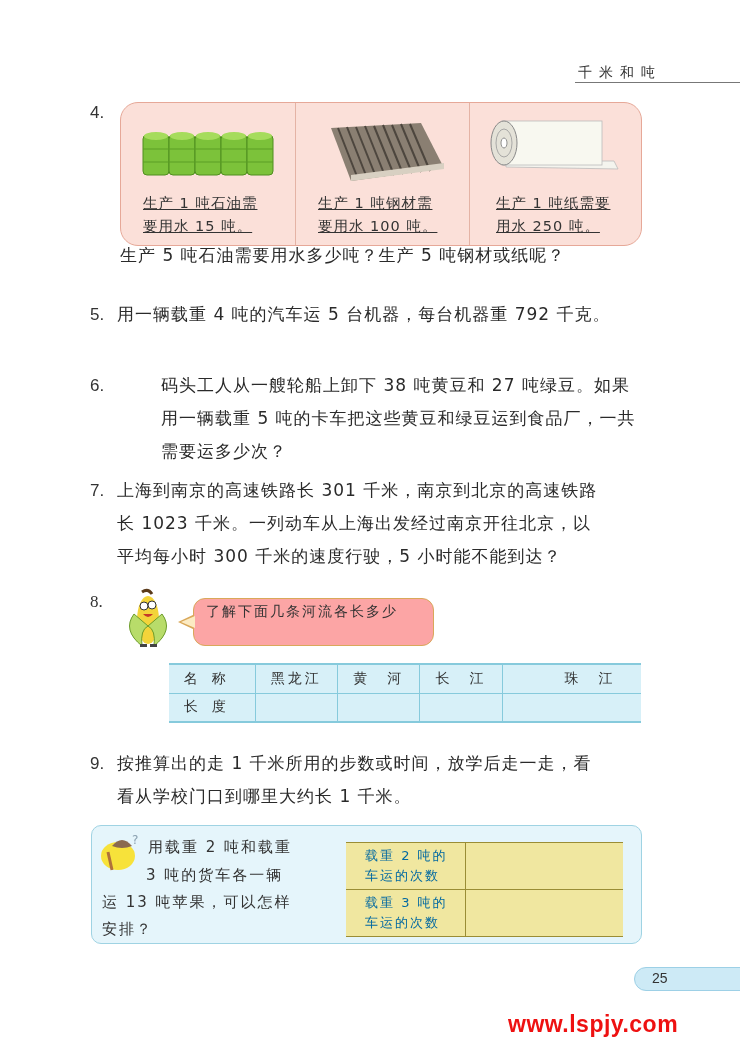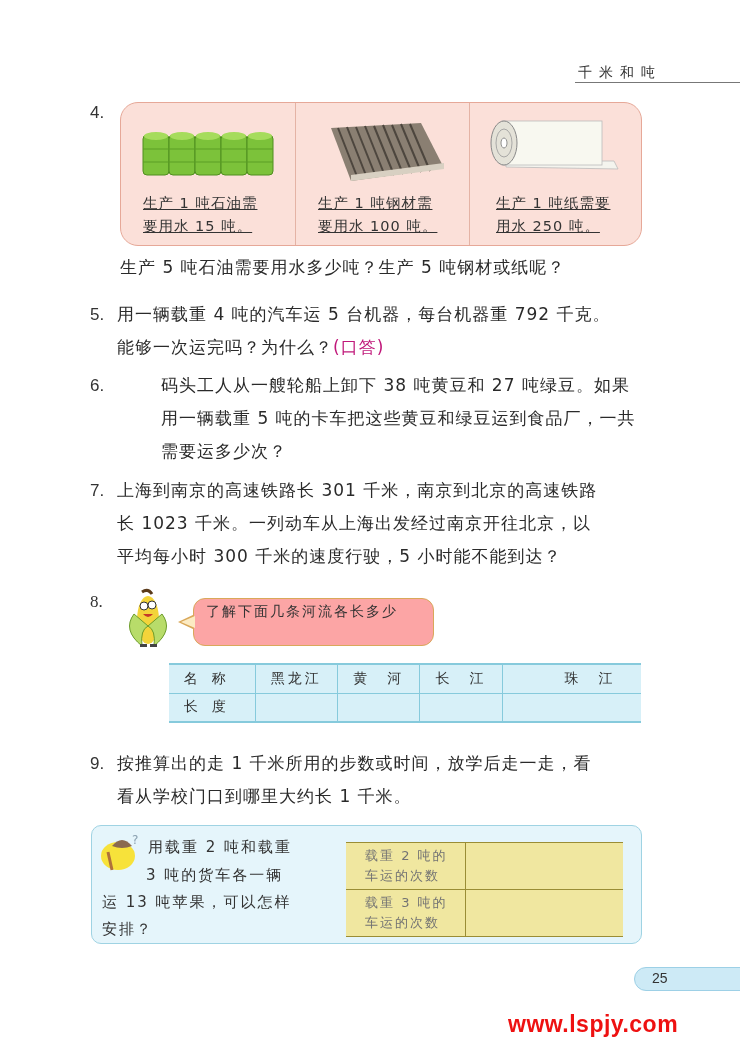--- a/index.html
+++ b/index.html
@@ -15,21 +15,21 @@
   }
   .qnum { position: absolute; font-size: 17px; color: #333; font-family: "Liberation Sans", sans-serif; }
   .qtext { position: absolute; font-size: 17px; line-height: 33px; color: #2a2a2a; letter-spacing: 1px; }
   .pink-box {
     position: absolute; left: 120px; top: 102px; width: 522px; height: 144px;
     background: #fbe0d9; border: 1px solid #e6a898; border-radius: 18px; overflow: hidden;
   }
   .pink-col { position: absolute; top: 0; height: 100%; width: 174px; }
   .pink-col + .pink-col { border-left: 1px solid #e4b3a5; }
   .pink-caption { position: absolute; left: 22px; top: 89px; font-size: 14.5px; line-height: 23px; letter-spacing: 1px; color: #333; text-decoration: underline; }
-  .pink-q { position: absolute; left: 120px; top: 256px; font-size: 17px; color: #2a2a2a; letter-spacing: 1px; }
+  .pink-q { position: absolute; left: 120px; top: 244px; font-size: 17px; color: #2a2a2a; letter-spacing: 1px; }
   .magenta { color: #c0187a; }
   .bubble {
     position: absolute; left: 193px; top: 598px; width: 241px; height: 48px;
     background: #fca5a5; border: 1.5px solid #d9a85a; border-radius: 12px;
     font-size: 14px; line-height: 21px; padding: 2px 0 0 12px; letter-spacing: 2px; color: #333;
   }
   .bubble-tail {
     position: absolute; left: 178px; top: 614px; width: 0; height: 0;
     border-top: 8px solid transparent; border-bottom: 8px solid transparent; border-right: 17px solid #d9a85a;
   }
@@ -49,21 +49,21 @@
   table.river td:first-child { border-left: none; width: 86px; letter-spacing: 14px; }
   table.river td:last-child { border-right: none; padding-left: 36px; }
   .blue-box {
     position: absolute; left: 91px; top: 825px; width: 551px; height: 119px;
     background: #e5f5fb; border: 1px solid #9fd3e3; border-radius: 10px;
   }
   .blue-text { position: absolute; font-size: 15px; line-height: 26px; letter-spacing: 2px; color: #333; }
   table.truck {
     position: absolute; left: 346px; top: 842px; width: 277px; border-collapse: collapse; background: #f0e7a0; font-size: 13px;
   }
-  table.truck td { height: 47px; border-top: 1px solid #9a8d35; border-bottom: 1px solid #9a8d35; color: #737373; line-height: 20px; letter-spacing: 2px; }
+  table.truck td { height: 47px; border-top: 1px solid #9a8d35; border-bottom: 1px solid #9a8d35; color: #0369a1; line-height: 20px; letter-spacing: 2px; }
   table.truck td:first-child { width: 119px; border-right: 1px solid #9a8d35; padding-left: 19px; }
   .page-tab {
     position: absolute; left: 634px; top: 967px; width: 120px; height: 24px;
     background: #cdeaf6; border: 1px solid #9dd0e6; border-radius: 12px 0 0 12px;
     font-size: 14px; color: #333; padding: 2px 0 0 17px; font-family: "Liberation Sans", sans-serif;
   }
   .watermark {
     position: absolute; left: 508px; top: 1011px; font-size: 23px; font-weight: bold; color: #ee1111;
     font-family: "Liberation Sans", sans-serif; letter-spacing: 0.5px;
   }
@@ -142,21 +142,20 @@
       <div>生产 1 吨纸需要</div>
       <div>用水 250 吨。</div>
     </div>
   </div>
 </div>
 <div class="pink-q">生产 5 吨石油需要用水多少吨？生产 5 吨钢材或纸呢？</div>
 
 <div class="qnum" style="left:90px; top:305px;">5.</div>
 <div class="qtext" style="left:117px; top:298px;">
   <div>用一辆载重 4 吨的汽车运 5 台机器，每台机器重 792 千克。</div>
-  <div><span>能够一次运完吗？为什么？</span><span class="magenta">(口答)</span></div>
 </div>
 
 <div class="qnum" style="left:90px; top:376px;">6.</div>
 <div class="qtext" style="left:117px; top:369px;margin-left:44px;">
   <div>码头工人从一艘轮船上卸下 38 吨黄豆和 27 吨绿豆。如果</div>
   <div>用一辆载重 5 吨的卡车把这些黄豆和绿豆运到食品厂，一共</div>
   <div>需要运多少次？</div>
 </div>
 
 <div class="qnum" style="left:90px; top:481px;">7.</div>

